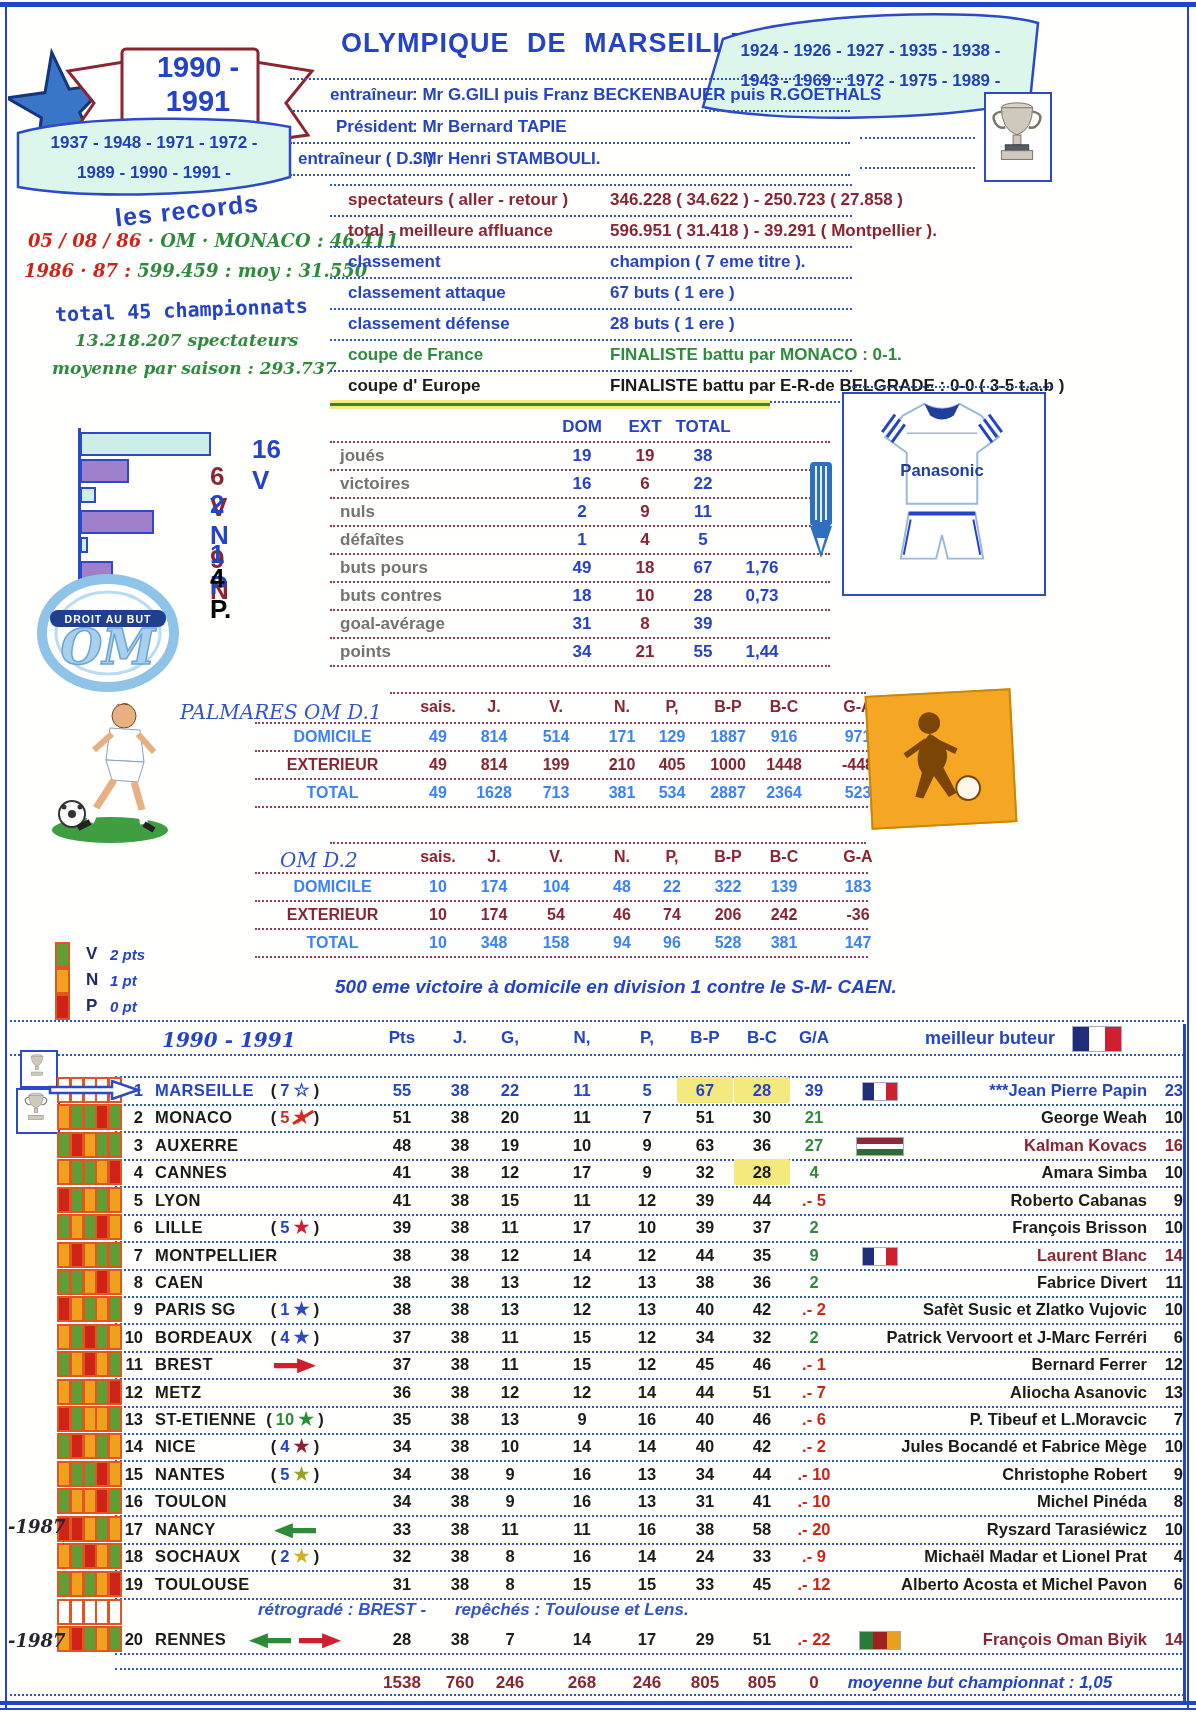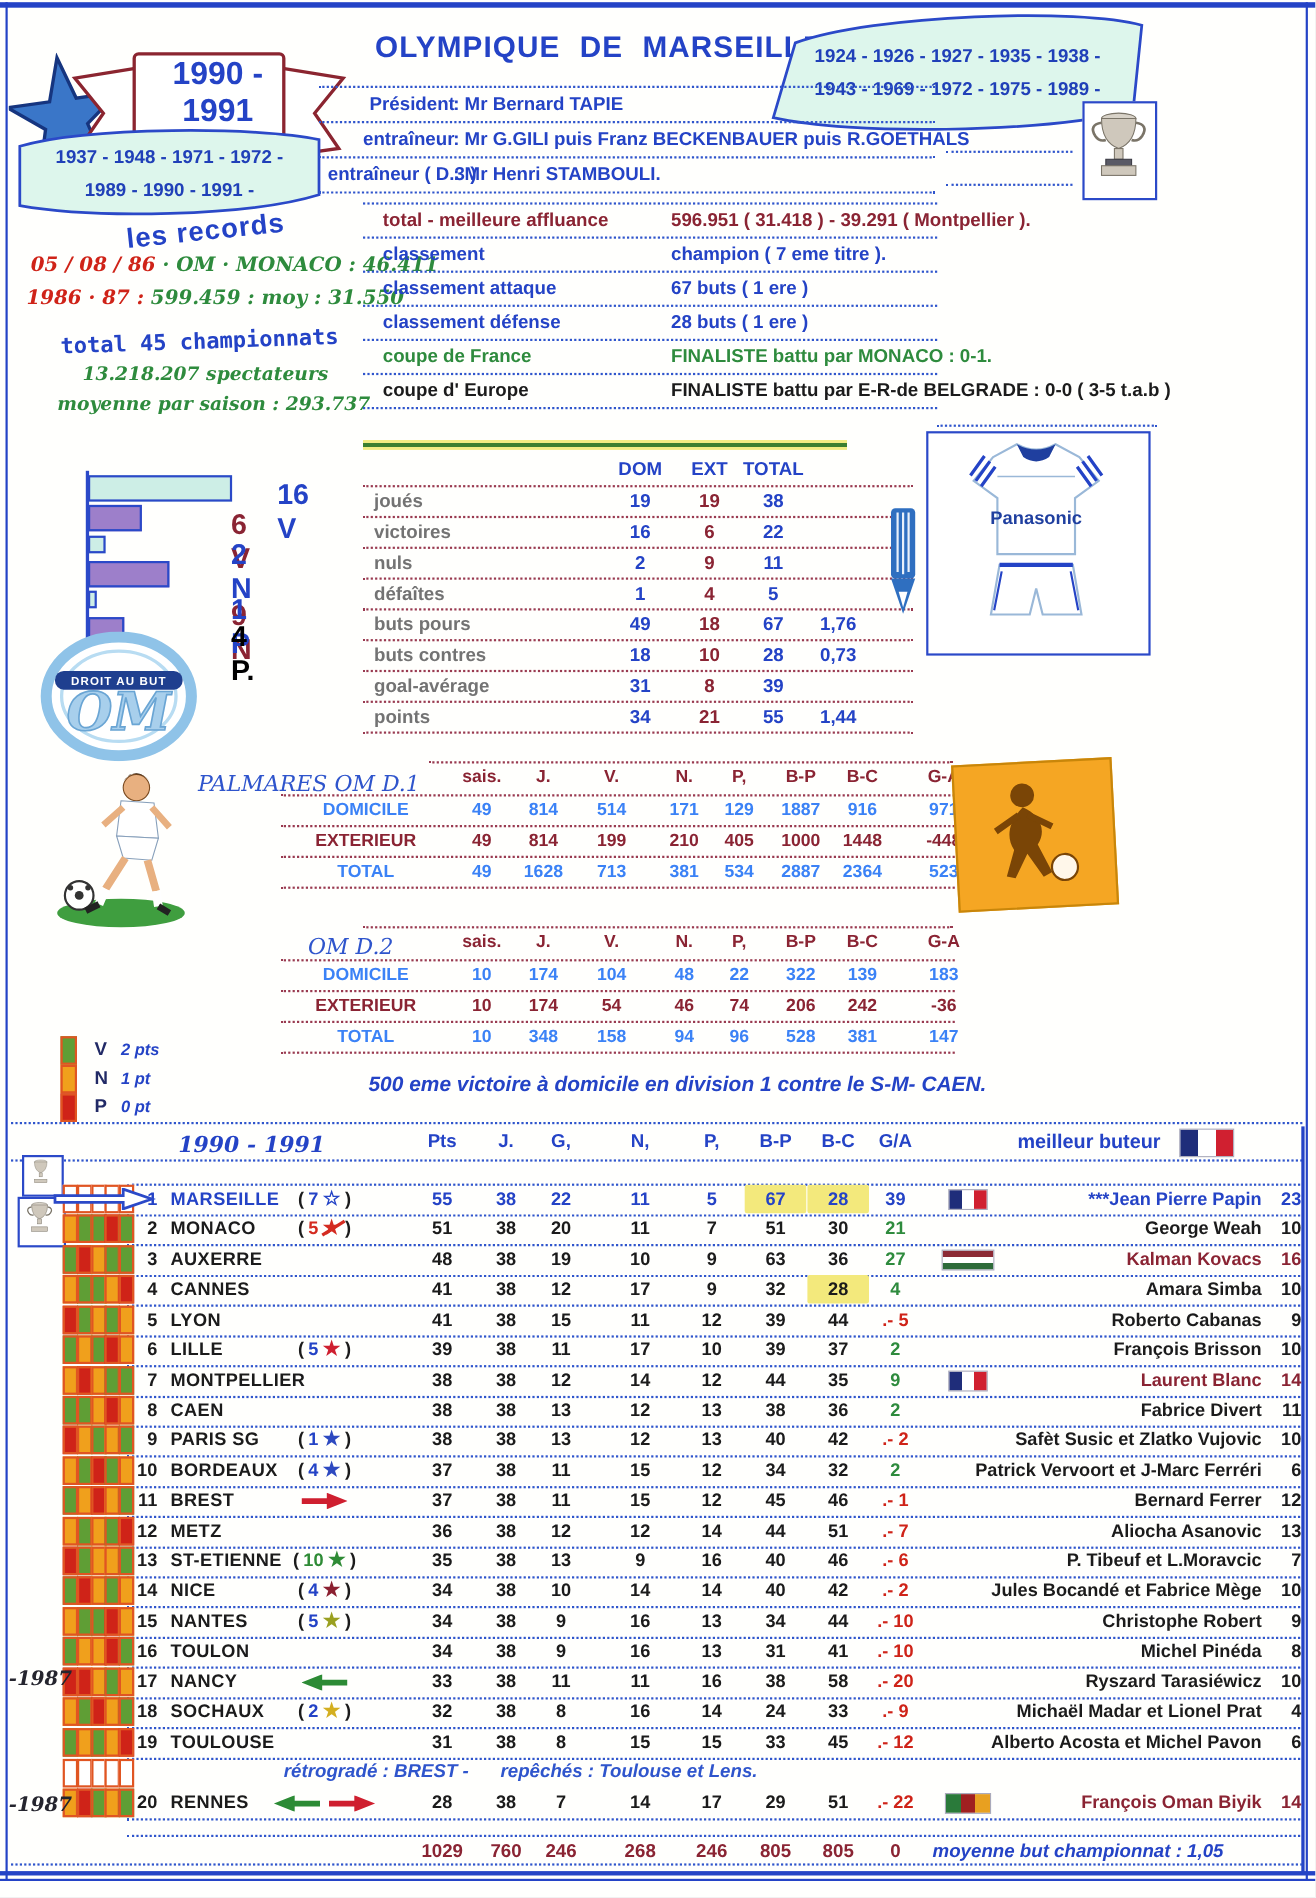--- a/index.html
+++ b/index.html
@@ -154,26 +154,26 @@
       <path d="M14 16 Q2 18 8 28 Q12 34 18 32" fill="none" stroke="#7a7468" stroke-width="2.5"></path>
       <path d="M46 16 Q58 18 52 28 Q48 34 42 32" fill="none" stroke="#7a7468" stroke-width="2.5"></path>
       <rect x="26" y="40" width="8" height="10" fill="#cfc8bc" stroke="#7a7468"></rect>
       <rect x="18" y="50" width="24" height="6" fill="#5a5a66" stroke="#3a3a44"></rect>
       <rect x="14" y="56" width="32" height="9" fill="#cfc8bc" stroke="#7a7468"></rect>
     </svg>
   </div>
 
   <div class="officials">
     <div class="orow">
+      <span class="olab" style="left:40px">entraîneur</span>
+      <span class="oval">: Mr  G.GILI puis Franz BECKENBAUER puis R.GOETHALS</span>
+    </div>
+    <div class="orow">
       <span class="olab">Président</span>
       <span class="oval">: Mr  Bernard TAPIE</span>
-    </div>
-    <div class="orow">
-      <span class="olab" style="left:40px">entraîneur</span>
-      <span class="oval">: Mr  G.GILI puis Franz BECKENBAUER puis R.GOETHALS</span>
     </div>
     <div class="orow">
       <span class="olab" style="left:8px">entraîneur  ( D.3 )</span>
       <span class="oval">: Mr  Henri STAMBOULI.</span>
     </div>
   </div>
   <div class="dot" style="left:860px;top:137px;width:115px"></div>
   <div class="dot" style="left:860px;top:167px;width:115px"></div>
 
   <div class="records-title">les records</div>
@@ -183,20 +183,24 @@
   </div>
   <div class="abs serif-it" style="left:24px;top:260px;font-size:18px;white-space:nowrap">
     <span class="redtx">1986 · 87 :</span>
     <span class="green">599.459 : moy : 31.550</span>
   </div>
   <div class="abs mono blue b" style="left:55px;top:298px;font-size:20px;transform:rotate(-2deg)">total  45 championnats</div>
   <div class="abs serif-it green" style="left:75px;top:330px;font-size:17px">13.218.207 spectateurs</div>
   <div class="abs serif-it green" style="left:52px;top:358px;font-size:17px">moyenne par saison : 293.737</div>
 
   <div class="stats" id="stats-box">
+      <div class="srow">
+        <span class="slab maroon">spectateurs ( aller - retour )</span>
+        <span class="sval maroon">346.228 ( 34.622 )   -  250.723 ( 27.858 )</span>
+      </div>
       <div class="srow">
         <span class="slab maroon">total - meilleure affluance</span>
         <span class="sval maroon">596.951 ( 31.418 )  - 39.291 ( Montpellier ).</span>
       </div>
       <div class="srow">
         <span class="slab blue b">classement</span>
         <span class="sval blue b">champion  ( 7 eme titre ).</span>
       </div>
       <div class="srow">
         <span class="slab blue">classement attaque</span>
@@ -972,21 +976,21 @@
       <i class="gcell gW" style="left: 38.4px;"></i>
       <i class="gcell gW" style="left: 51.2px;"></i>
     </div>
   <span class="retro-note" style="left:258px">rétrogradé : BREST -</span>
   <span class="retro-note" style="left:455px">repêchés : Toulouse et Lens.</span>
 
   <span class="yearmark" style="top:1516px">-1987</span>
   <span class="yearmark" style="top:1630px">-1987</span>
 
   <div class="totrow">
-    <span class="lc num pts">1029</span>
+    <span class="lc num pts">1538</span>
     <span class="lc num j">760</span>
     <span class="lc num g">246</span>
     <span class="lc num n">268</span>
     <span class="lc num p">246</span>
     <span class="lc num bp">805</span>
     <span class="lc num bc">805</span>
     <span class="lc ga">0</span>
     <span class="lc blue" style="left:700px;width:330px;text-align:center;font-style:italic;font-weight:600">moyenne but championnat : 1,05</span>
   </div>
   <div class="dot" style="left:10px;top:1694px;width:1174px"></div>

